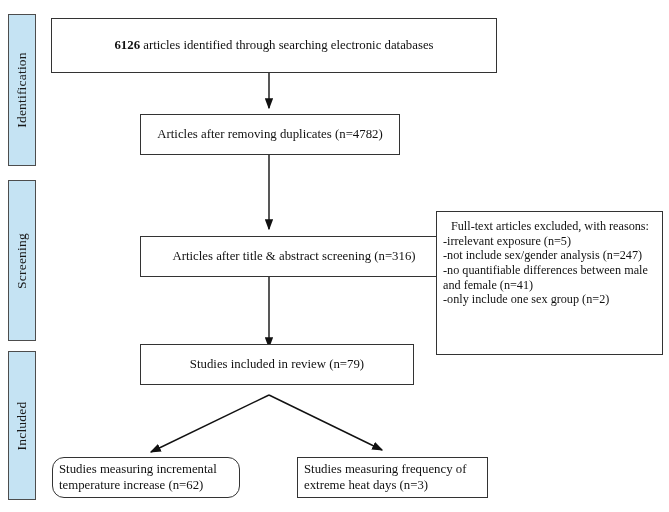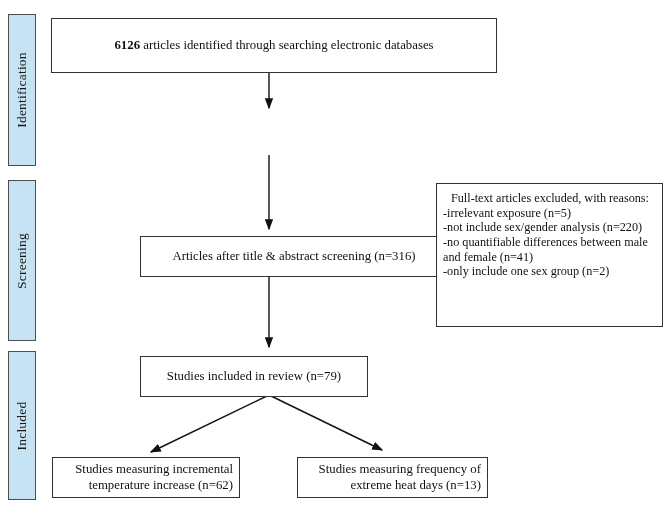--- a/index.html
+++ b/index.html
@@ -33,33 +33,34 @@
     letter-spacing: 0.2px;
   }
   .flow-box {
     position: absolute;
     background: #ffffff;
     border: 1.5px solid #333333;
     display: flex;
     flex-direction: column;
     align-items: center;
     justify-content: center;
-    text-align: right;
+    text-align: left;
     font-size: 12.8px;
     line-height: 1.25;
     padding: 2px 6px;
   }
   .excluded-box {
     position: absolute;
     background: #ffffff;
     border: 1.5px solid #333333;
     font-size: 12.2px;
     line-height: 1.2;
     padding: 7px 4px 4px 6px;
     text-align: left;
+    margin-top: 28px;
   }
   .excluded-title {
     font-style: normal;
     padding-left: 8px;
   }
   .excluded-reason {
     list-style: none;
   }
   .arrows-overlay {
     position: absolute;
@@ -97,38 +98,41 @@
     <line x1="269" y1="395" x2="151" y2="452" stroke="#111111" stroke-width="1.4" marker-end="url(#ah)"></line>
     <line x1="269" y1="395" x2="382" y2="450" stroke="#111111" stroke-width="1.4" marker-end="url(#ah)"></line>
   </svg>
 
   <div class="flow-box" style="left:51px; top:18px; width:446px; height:55px;">
     <div>
       <b>6126</b><span> articles identified through searching electronic databases</span>
     </div>
   </div>
 
+  <div class="flow-box" style="left:140px; top:114px; width:260px; height:41px;">
+    <div>Articles after removing duplicates (n=4782)</div>
+  </div>
 
   <div class="flow-box" style="left:140px; top:236px; width:308px; height:41px;">
     <div>Articles after title &amp; abstract screening (n=316)</div>
   </div>
 
   <div class="excluded-box" style="left:436px; top:183px; width:227px; height:144px;">
     <div class="excluded-title">Full-text articles excluded, with reasons:</div>
     <div class="excluded-reason">-irrelevant exposure (n=5)</div>
-    <div class="excluded-reason">-not include sex/gender analysis (n=220)</div>
+    <div class="excluded-reason">-not include sex/gender analysis (n=247)</div>
     <div class="excluded-reason">-no quantifiable differences between male and female (n=41)</div>
     <div class="excluded-reason">-only include one sex group (n=2)</div>
   </div>
 
-  <div class="flow-box" style="left:140px; top:356px; width:228px; height:41px;">
+  <div class="flow-box" style="left:140px; top:344px; width:274px; height:41px;">
     <div>Studies included in review (n=79)</div>
   </div>
 
-  <div class="flow-box" style="left:52px; top:457px; width:188px; height:41px;">
+  <div class="flow-box" style="left:52px; top:457px; width:188px; height:41px;border-radius:12px;">
     <div>Studies measuring incremental temperature increase (n=62)</div>
   </div>
 
   <div class="flow-box" style="left:297px; top:457px; width:191px; height:41px;">
-    <div>Studies measuring frequency of extreme heat days (n=13)</div>
+    <div>Studies measuring frequency of extreme heat days (n=3)</div>
   </div>
 
 </div>
 
 </body></html>

